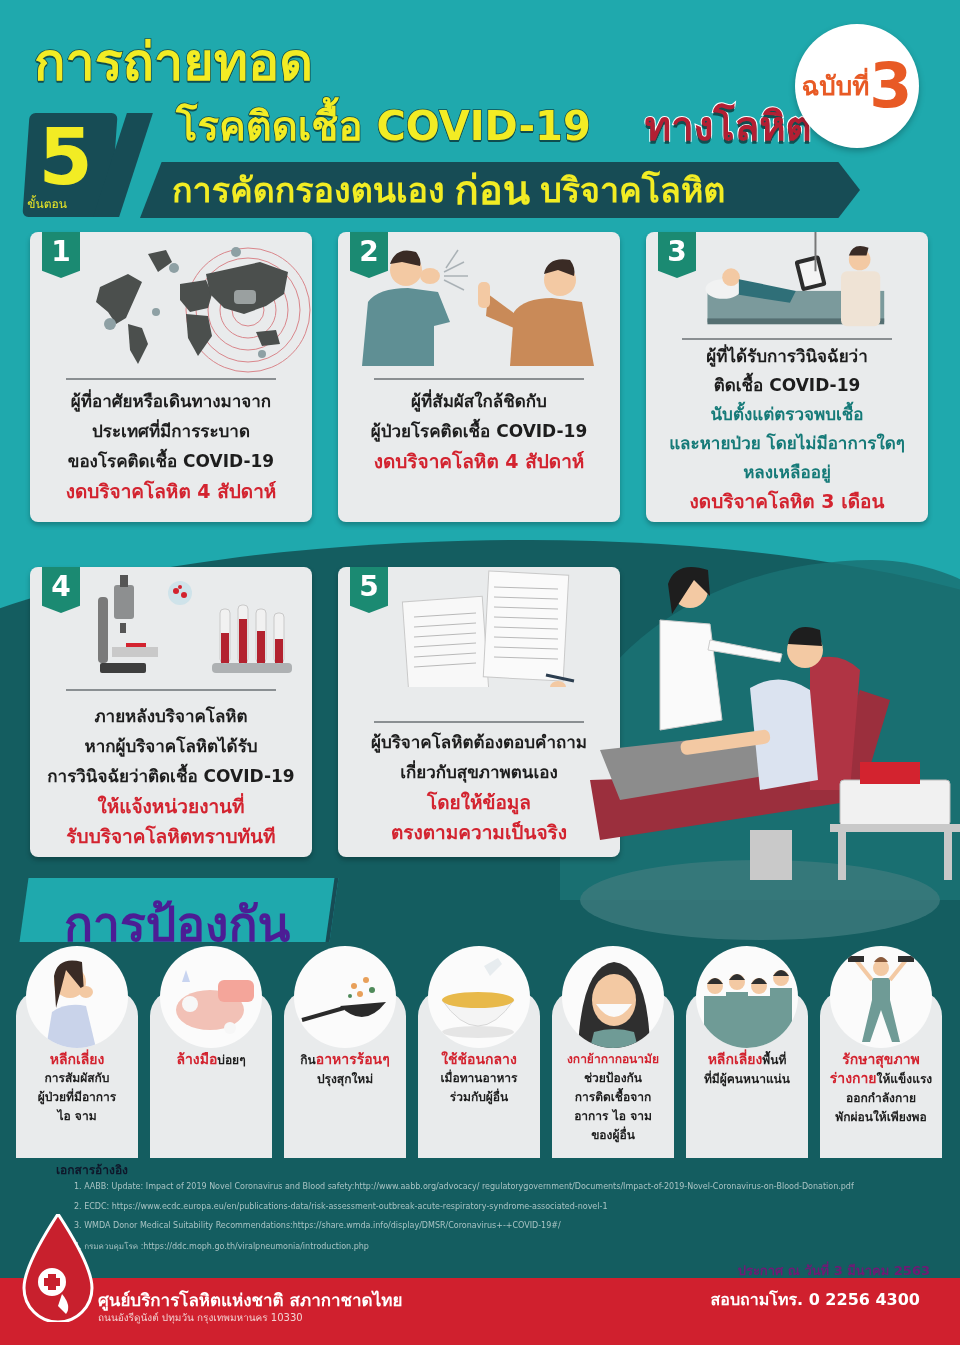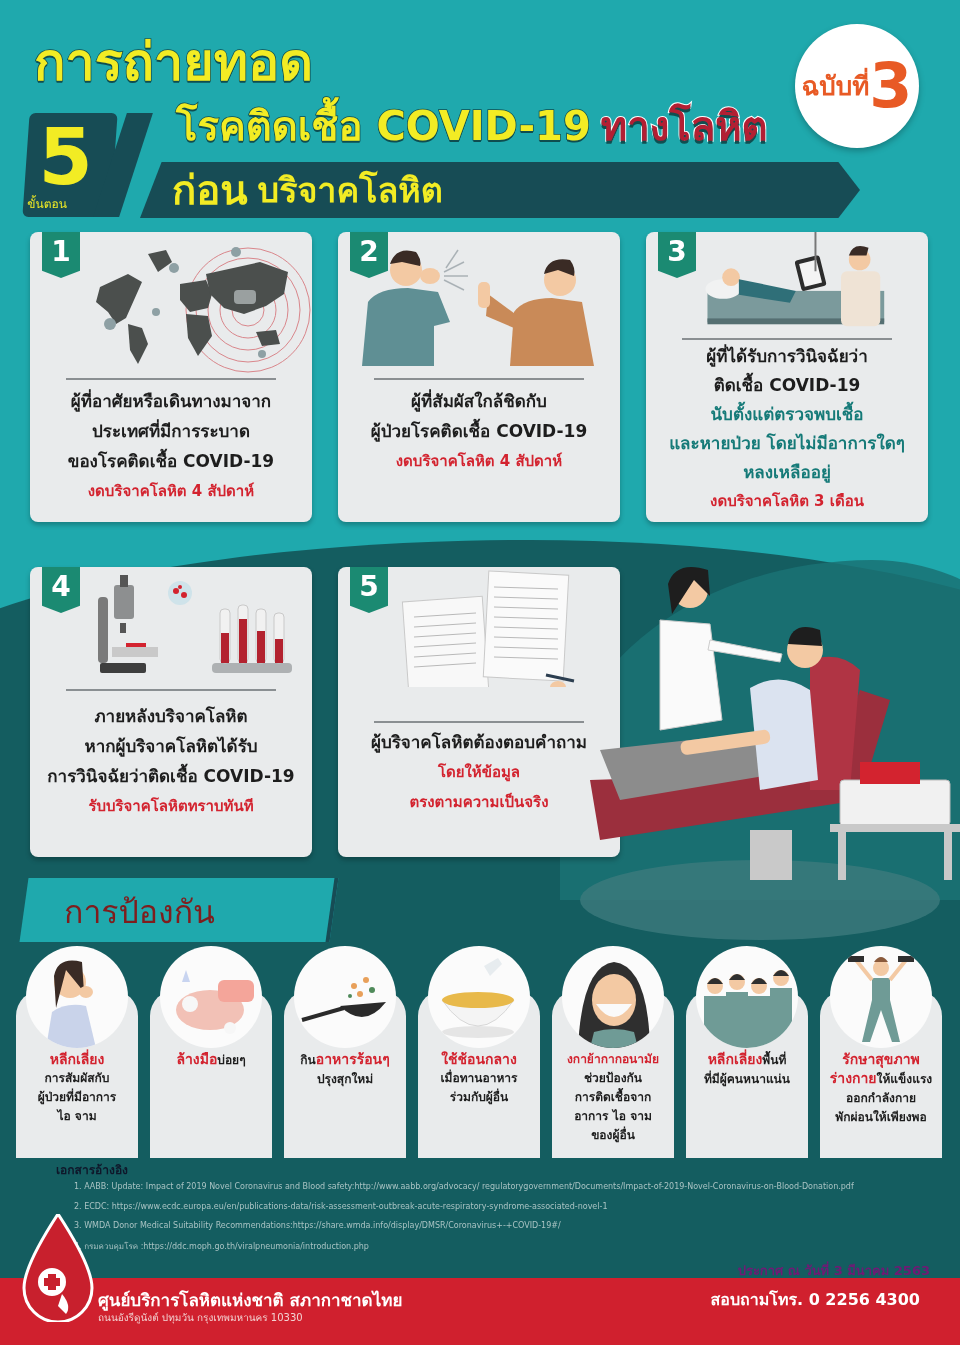--- a/index.html
+++ b/index.html
@@ -40,21 +40,21 @@
   .t-yellow {
     color: #f2ec24; font-size: 52px; line-height: 52px;
     -webkit-text-stroke: 1.5px #0e4d50; paint-order: stroke fill;
     text-shadow: 0 2px 0 #0e4d50;
   }
   .title-line2 {
     position: absolute; left: 176px; top: 100px; display: flex; align-items: baseline; gap: 10px;
     font-weight: bold; white-space: nowrap;
   }
   .title-line2 .t-yellow { font-size: 40px; }
-  .title-line2 .t-red { font-size: 40px; line-height: 52px; }
+  .title-line2 .t-red { font-size: 40px; line-height: 52px; margin-left: 44px; }
 
   .edition-badge {
     position: absolute; left: 795px; top: 24px; width: 124px; height: 124px;
     border-radius: 50%; background: #fff;
     box-shadow: 0 3px 6px rgba(0,0,0,.25);
     display: flex; flex-direction: row; align-items: center; justify-content: center;
   }
   .edition-badge .ed-label { color: #e85a25; font-weight: bold; font-size: 26px; line-height: 30px; }
   .edition-badge .ed-num { color: #e85a25; font-weight: bold; font-size: 62px; line-height: 62px; }
 
@@ -93,31 +93,31 @@
     background: #1b8a72;
     clip-path: polygon(0 0, 100% 0, 100% 84%, 50% 100%, 0 84%);
     color: #fff; font-weight: bold; font-size: 28px; text-align: center; line-height: 40px;
   }
   .card .illus { position: absolute; left: 0; top: 0; width: 100%; height: 145px; }
   .card .divider { position: absolute; left: 36px; right: 36px; top: 146px; height: 2px; background: #8a8f92; }
   .card .text {
     position: absolute; left: 6px; right: 6px; top: 154px;
     text-align: center; font-size: 17px; line-height: 30px; font-weight: bold; color: #1d1d1d;
   }
-  .card .text .red { color: #d3232f; font-size: 15px; }
+  .card .text .red { color: #d3232f; font-size: 19px; }
   .card .text .teal { color: #157a78; }
 
   
   .prev-header {
     position: absolute; left: 24px; top: 878px; width: 310px; height: 64px;
     background: #1fa9ad; transform: skewX(-8deg);
     border-right: 4px solid #174c55;
   }
   .prev-title {
-    position: absolute; left: 64px; top: 886px; font-size: 32px; font-weight: normal; color: #7f1d1d;
+    position: absolute; left: 64px; top: 886px; font-size: 48px; font-weight: bold; color: #4c1d95;
   }
   .prev-item {
     position: absolute; top: 990px; width: 122px; height: 168px;
     background: #e9ebec; border-radius: 26px 26px 0 0;
   }
   .prev-circle {
     position: absolute; top: 946px; width: 102px; height: 102px; border-radius: 50%;
     background: #fbfbfb; overflow: hidden;
   }
   .prev-text {
@@ -161,20 +161,21 @@
   <span class="ed-label">ฉบับที่</span>
   <span class="ed-num">3</span>
 </div>
 
 <div class="steps-box">
   <span class="num">5</span>
   <span class="lbl">ขั้นตอน</span>
 </div>
 <div class="slash-bar"></div>
 <div class="subtitle-banner">
+  <span class="s-normal">การคัดกรองตนเอง</span>
   <span class="s-big">ก่อน</span>
   <span class="s-normal">บริจาคโลหิต</span>
 </div>
 
 <div class="card" style="left:30px;top:232px;width:282px;height:290px;">
   <svg class="illus" viewBox="0 0 282 145">
     <g fill="none" stroke="#d9868b" stroke-width="1">
       <circle cx="218" cy="78" r="16"></circle>
         <circle cx="218" cy="78" r="28"></circle>
         <circle cx="218" cy="78" r="40"></circle>
@@ -290,20 +291,21 @@
         <rect x="227" y="64" width="8" height="32"></rect>
         <rect x="245" y="72" width="8" height="24"></rect>
       </g>
   </svg>
   <div class="badge">4</div>
   <div class="divider" style="top:122px"></div>
   <div class="text" style="top:134px">
     <div>ภายหลังบริจาคโลหิต</div>
     <div>หากผู้บริจาคโลหิตได้รับ</div>
     <div>การวินิจฉัยว่าติดเชื้อ COVID-19</div>
+    <div class="red">ให้แจ้งหน่วยงานที่</div>
     <div class="red">รับบริจาคโลหิตทราบทันที</div>
   </div>
 </div>
 
 <div class="card" style="left:338px;top:567px;width:282px;height:290px;">
   <svg class="illus" viewBox="0 0 282 120" style="height:120px">
     <rect x="68" y="32" width="80" height="106" fill="#f8f8f8" stroke="#c9c9c9" transform="rotate(-4 108 85)"></rect>
     <rect x="148" y="6" width="80" height="106" fill="#fafafa" stroke="#c9c9c9" transform="rotate(3 188 59)"></rect>
     <g stroke="#b9b9b9" stroke-width="1">
       <line x1="76" y1="50" x2="138" y2="46"></line>
@@ -322,20 +324,21 @@
         <line x1="156" y1="90" x2="220" y2="92"></line>
     </g>
     <line x1="208" y1="108" x2="236" y2="114" stroke="#2c3e50" stroke-width="3"></line>
     <ellipse cx="220" cy="120" rx="8" ry="6" fill="#f3c9a3"></ellipse>
     <path d="M206 124 L226 124 L222 150 L200 150 Z" fill="#2e5149"></path>
   </svg>
   <div class="badge">5</div>
   <div class="divider" style="top:154px"></div>
   <div class="text" style="top:160px">
     <div>ผู้บริจาคโลหิตต้องตอบคำถาม</div>
+    <div>เกี่ยวกับสุขภาพตนเอง</div>
     <div class="red">โดยให้ข้อมูล</div>
     <div class="red">ตรงตามความเป็นจริง</div>
   </div>
 </div>
 
 <svg class="abs" style="left:560px;top:540px;width:400px;height:340px" viewBox="0 0 400 340">
 
   <path d="M30 240 L270 232 L300 150 L330 160 L300 260 L40 300 Z" fill="#9b2f3d"></path>
   <path d="M250 120 Q280 110 300 130 L290 250 L250 250 Z" fill="#b03444"></path>
   <rect x="190" y="290" width="42" height="50" fill="#c9c9c9"></rect>

